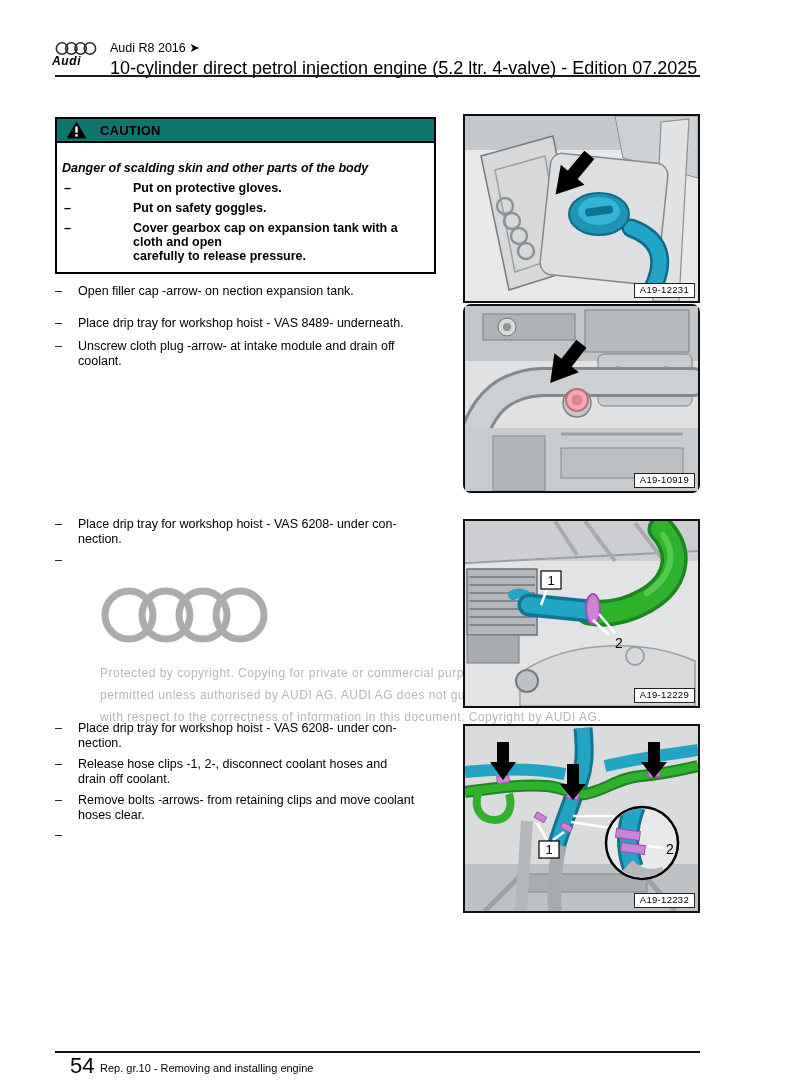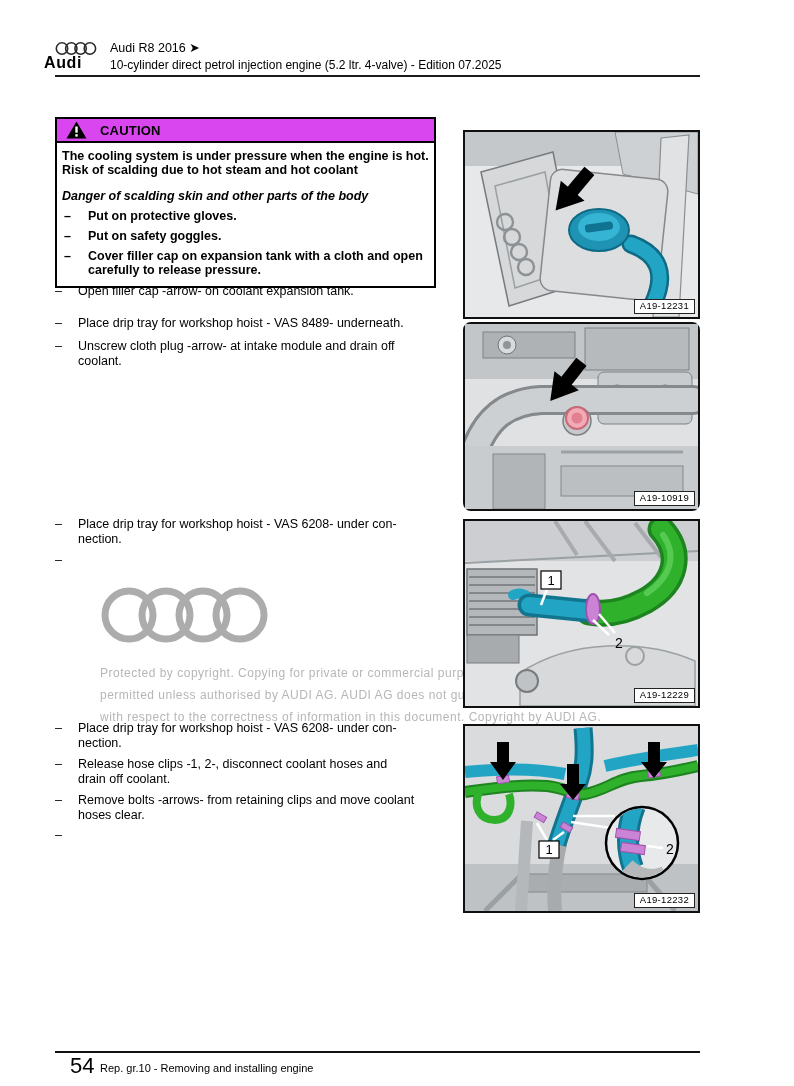--- a/index.html
+++ b/index.html
@@ -2,49 +2,49 @@
 <html><head>
 <meta charset="utf-8">
 <style>
   html,body { margin:0; padding:0; background:#fff; }
   .page {
     position:relative; width:794px; height:1086px; background:#ffffff;
     font-family:"Liberation Sans", sans-serif; color:#000; overflow:hidden;
   }
   
   .rings-logo { position:absolute; left:55px; top:41px; }
-  .audi-word { position:absolute; left:44px; top:54px; font-size:16px; font-weight:bold; letter-spacing:0.6px; }
+  .audi-word { position:absolute; left:52px; top:54px; font-size:12px; font-weight:bold; font-style:italic; letter-spacing:0.6px; }
   .model-line { position:absolute; left:110px; top:40px; font-size:12.5px; }
-  .doc-title  { position:absolute; left:110px; top:58px; font-size:12px; }
+  .doc-title  { position:absolute; left:110px; top:58px; font-size:18px; }
   .header-rule { position:absolute; left:55px; top:75px; width:645px; height:2px; background:#1a1a1a; }
   
   .caution { position:absolute; left:55px; top:117px; width:381px; box-sizing:border-box; z-index:2; }
-  .caution-head { display:flex; align-items:center; background:#d946ef; border:2px solid #000; height:26px; box-sizing:border-box; padding-left:9px; }
+  .caution-head { display:flex; align-items:center; background:#0f766e; border:2px solid #000; height:26px; box-sizing:border-box; padding-left:9px; }
   .caution-head .tri { margin-right:13px; display:flex; }
   .caution-title { font-weight:bold; font-size:13px; letter-spacing:0.2px; }
   .caution-body { border:2px solid #000; border-top:none; box-sizing:border-box; padding:6px 5px 9px 5px; font-weight:bold; font-size:12.5px; line-height:14px; }
   .caution-intro { white-space:pre-line; }
   .caution-danger { margin-top:12px;font-style:italic; }
   .c-item { display:flex; margin-top:6px; }
   .c-item .marker { width:26px; flex:none; padding-left:2px; box-sizing:border-box; }
-  .c-item .txt { white-space:pre-line; }
+  .c-item .txt { white-space:pre-line;margin-left:45px; }
   
   .step { position:absolute; left:55px; width:400px; display:flex; font-size:12.5px; line-height:14.5px; z-index:2; }
   .step .marker { width:23px; flex:none; }
   .step .txt { white-space:pre-line; }
   .s1 { top:284px; } .s2 { top:316px; } .s3 { top:339px; }
   .s4 { top:517px; } .s5 { top:553px; }
   .s6 { top:721px; } .s7 { top:757px; } .s8 { top:793px; } .s9 { top:828px; }
   
   .wm-rings { position:absolute; left:100px; top:585px; z-index:1; }
   .wm-line { position:absolute; left:100px; font-size:12px; color:#b6b6b6; letter-spacing:0.5px; white-space:nowrap; z-index:1; }
   .wm1 { top:666px; } .wm2 { top:688px; } .wm3 { top:710px; }
   
   .figure { position:absolute; left:463px; width:237px; height:189px; border:2px solid #101010; box-sizing:border-box; background:#e7e8ea; z-index:3; }
-  .f1 { top:130px; } .f2 { top:322px;border-radius:8px; } .f3 { top:519px; } .f4 { top:724px; }
+  .f1 { top:114px; } .f2 { top:304px;border-radius:8px; } .f3 { top:519px; } .f4 { top:724px; }
   .figure svg { display:block; }
   .fig-label { position:absolute; right:3px; bottom:3px; background:#fff; border:1px solid #222; font-size:9.5px; line-height:12px; padding:0 5px 1px 5px; letter-spacing:0.3px; }
   
   .footer-rule { position:absolute; left:55px; top:1051px; width:645px; height:2px; background:#111; }
   .page-num { position:absolute; left:70px; top:1053px; font-size:22px; }
   .footer-section { position:absolute; left:100px; top:1062px; font-size:11px; }
 </style>
 </head>
 <body>
 
@@ -68,42 +68,40 @@
       <span class="tri">
         <svg width="21" height="18" viewBox="0 0 21 18">
           <polygon points="10.5,0.5 20.5,17.5 0.5,17.5" fill="#000"></polygon>
           <rect x="9.3" y="5.5" width="2.4" height="6.2" fill="#fff"></rect>
           <rect x="9.3" y="13.2" width="2.4" height="2.4" fill="#fff"></rect>
         </svg>
       </span>
       <span class="caution-title">CAUTION</span>
     </div>
     <div class="caution-body">
-      <div class="caution-intro">The cooling system is under pressure when the engine is hot.
-Risk of scalding due to hot steam and hot coolant</div>
       <div class="caution-danger">Danger of scalding skin and other parts of the body</div>
       <div class="c-item">
         <span class="marker">–</span>
         <span class="txt">Put on protective gloves.</span>
       </div>
       <div class="c-item">
         <span class="marker">–</span>
         <span class="txt">Put on safety goggles.</span>
       </div>
       <div class="c-item">
         <span class="marker">–</span>
-        <span class="txt">Cover filler cap on expansion tank with a cloth and open
+        <span class="txt">Cover gearbox cap on expansion tank with a cloth and open
 carefully to release pressure.</span>
       </div>
     </div>
   </div>
 
   <div class="step s1">
       <span class="marker">–</span>
-      <span class="txt">Open filler cap -arrow- on coolant expansion tank.</span>
+      <span class="txt">Open filler cap -arrow- on nection expansion tank.</span>
     </div>
   <div class="step s2">
       <span class="marker">–</span>
       <span class="txt">Place drip tray for workshop hoist - VAS 8489- underneath.</span>
     </div>
   <div class="step s3">
       <span class="marker">–</span>
       <span class="txt">Unscrew cloth plug -arrow- at intake module and drain off
 coolant.</span>
     </div>

